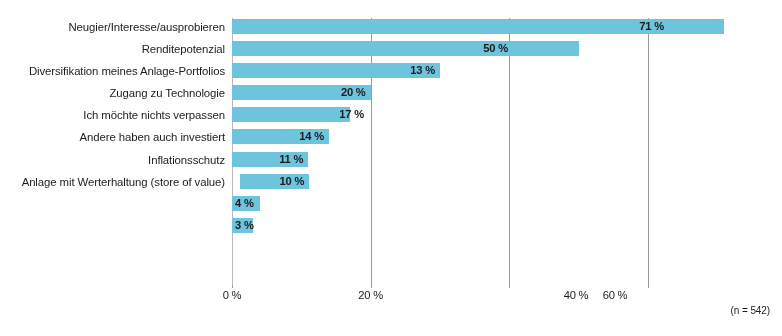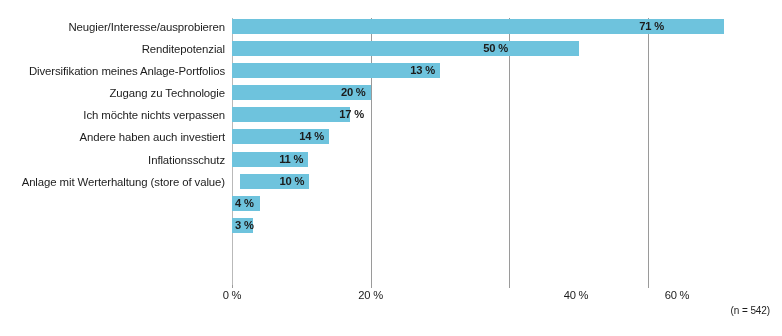--- a/index.html
+++ b/index.html
@@ -218,17 +218,17 @@
     </div>
 
   <div class="xaxis" id="xaxis">
       <div class="tick-mark" style="left: 232px;"></div>
       <div class="tick-label" style="left: 232px;">0 %</div>
       <div class="tick-mark" style="left: 370.6px;"></div>
       <div class="tick-label" style="left: 370.6px;">20 %</div>
       <div class="tick-mark" style="left: 509.2px;"></div>
       <div class="tick-label" style="left: 540px; margin-left: 36px;">40 %</div>
       <div class="tick-mark" style="left: 647.8px;"></div>
-      <div class="tick-label" style="left: 677px;">60 %</div>
+      <div class="tick-label" style="left: 615px;">60 %</div>
     </div>
 
   <div class="n-note">(n = 542)</div>
 </div>
 
 </body></html>

